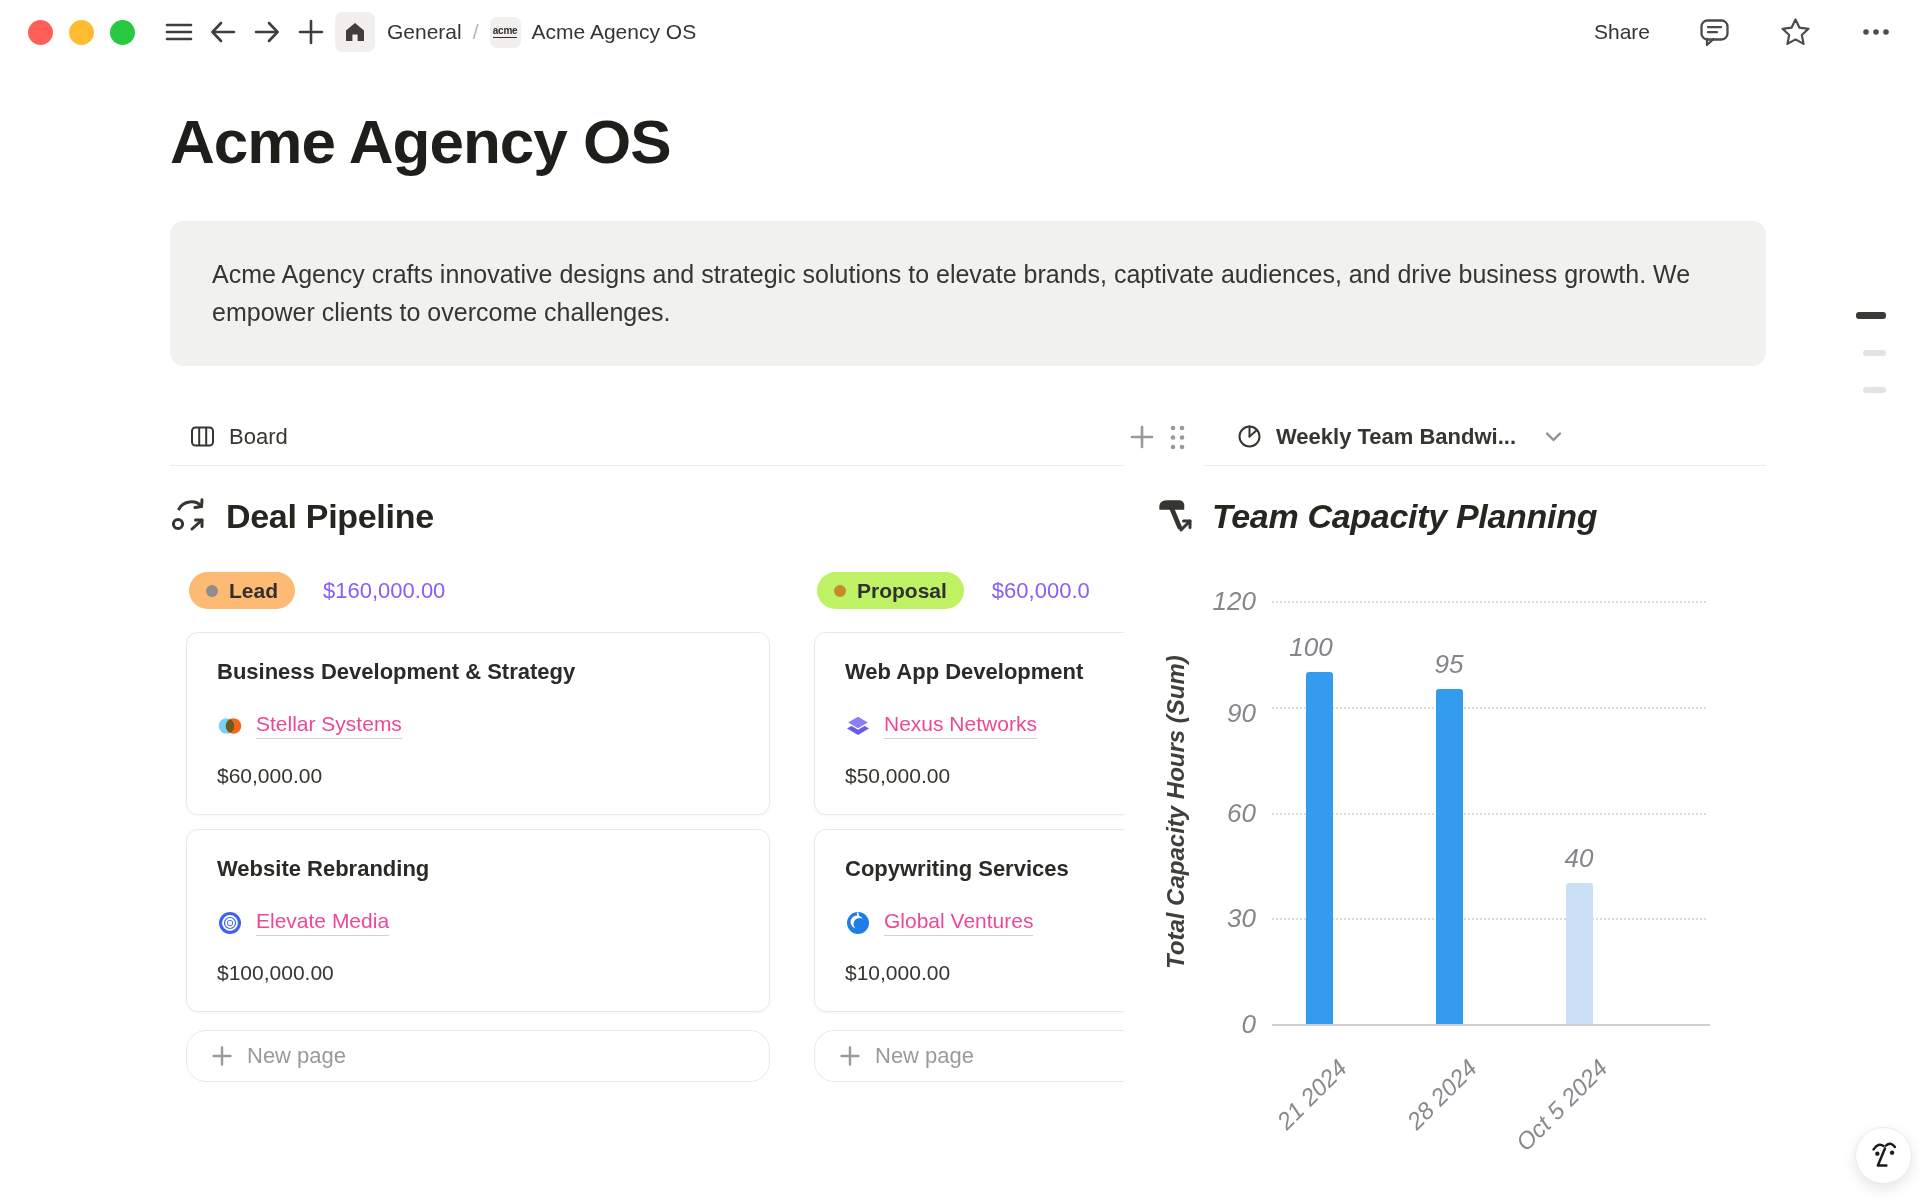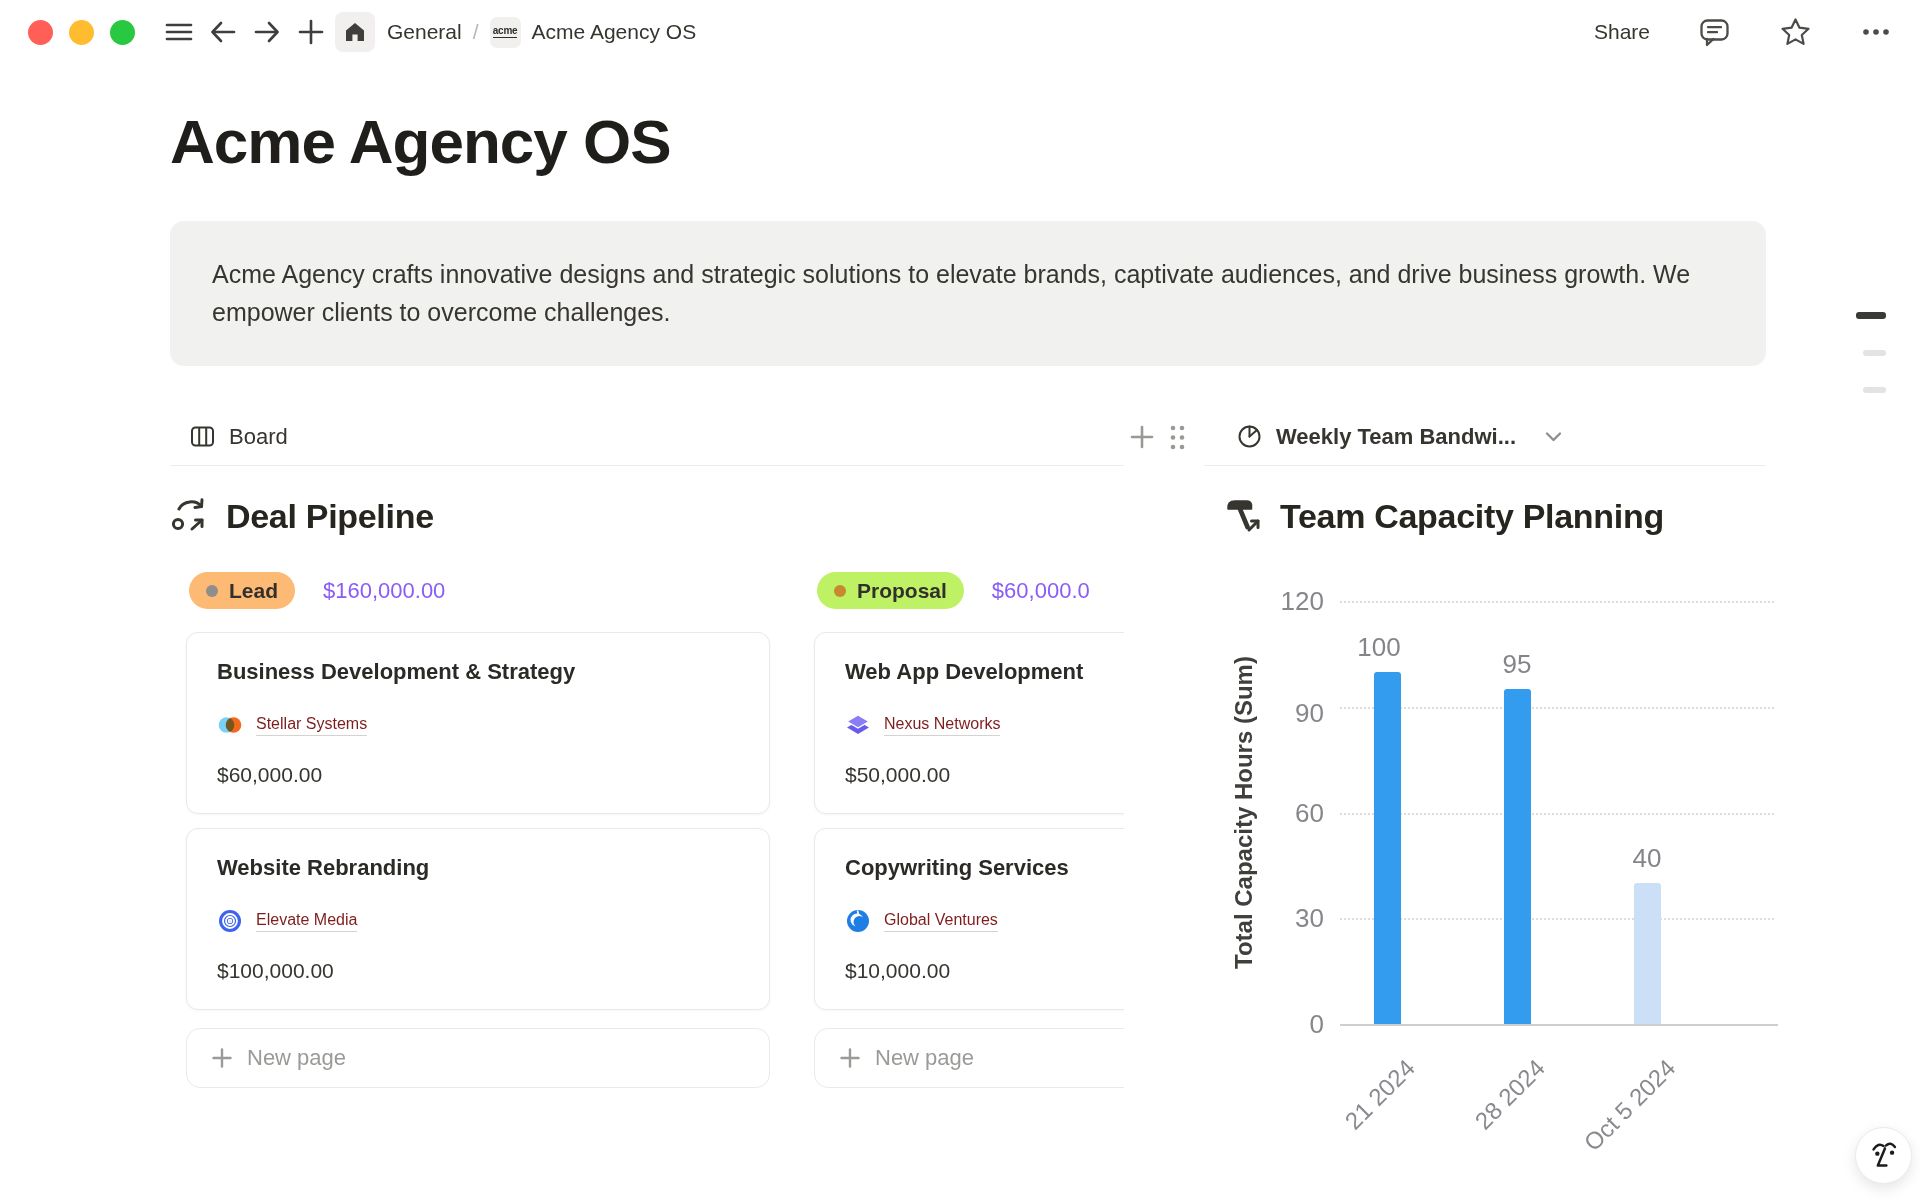--- a/index.html
+++ b/index.html
@@ -40,21 +40,21 @@
   .views-left { width:954px; flex:none; display:flex; align-items:center; gap:13px;
     padding-left:19px; border-bottom:1px solid #ECECEA; }
   .views-mid { width:80px; flex:none; display:flex; align-items:center; gap:10px; padding-left:4px; }
   .views-right { flex:1; display:flex; align-items:center; gap:13px; padding-left:32px;
     border-bottom:1px solid #ECECEA; }
   .view-label { font-size:22px; font-weight:500; color:#37352F; }
   .selector-label { font-size:22px; font-weight:700; color:#37352F; white-space:nowrap; }
 
   .content-row { display:flex; }
   .board-region { width:954px; flex:none; overflow:hidden; }
-  .chart-region { width:562px; flex:none; margin-left:100px; }
+  .chart-region { width:562px; flex:none; margin-left:32px;font-style:italic; }
 
   .section-heading { display:flex; align-items:center; gap:16px; margin-top:30px;
     font-size:34px; font-weight:700; color:#26251F; letter-spacing:-0.3px; }
 
   .columns { display:flex; gap:44px; padding-left:16px; margin-top:36px; }
   .col { width:584px; flex:none; }
   .col-head { display:flex; align-items:center; gap:28px; padding-left:3px; }
   .pill { display:inline-flex; align-items:center; gap:11px; height:37px; padding:0 17px;
     border-radius:19px; font-size:21px; font-weight:600; color:#32302C; }
   .pill.lead { background:#fdba74; }
@@ -62,25 +62,25 @@
   .pill-dot { width:12px; height:12px; border-radius:50%; }
   .pill.lead .pill-dot { background:#8F8E8A; }
   .pill.proposal .pill-dot { background:#C8892E; }
   .col-sum { font-size:22px; color:#8b5cf6; white-space:nowrap; }
   .cards { margin-top:23px; display:flex; flex-direction:column; gap:14px; }
   .card { background:#fff; border:1px solid #E9E9E7; border-radius:12px; padding:26px 30px;
     box-shadow:0 1px 3px rgba(15,15,15,0.04); }
   .card-title { font-size:22px; font-weight:600; color:#2B2A26; white-space:nowrap; }
   .client-row { display:flex; align-items:center; gap:13px; margin-top:27px; }
   .client-icon { width:26px; height:26px; flex:none; }
-  .client-link { font-size:16px; color:#7f1d1d; border-bottom:1.5px solid #D5D3CC;
+  .client-link { font-size:21px; color:#ec4899; border-bottom:1.5px solid #D5D3CC;
     padding-bottom:2px; white-space:nowrap; }
   .card-amount { margin-top:25px; font-size:21px; color:#37352F; }
-  .new-page { margin-top:18px; display:flex; align-items:center; gap:14px; height:60px;
-    border:1px solid #E9E9E7; border-radius:14px; padding:0 24px; color:#9B9A97;
+  .new-page { margin-top:18px; display:flex; align-items:center; gap:14px; height:52px;
+    border:1px solid #E9E9E7; border-radius:20px; padding:0 24px; color:#9B9A97;
     font-size:22px; background:#fff; }
 
   
   .chart-box { position:relative; margin-top:32px; height:560px; }
   .gridline { position:absolute; left:116px; width:434px; height:0;
     border-top:2px dotted #DCDCDA; }
   .axis-line { position:absolute; left:116px; width:438px; height:0;
     border-top:2px solid #CFCFCC; }
   .tick { position:absolute; left:0; width:100px; text-align:right; font-size:26px;
     color:#87868B; transform:translateY(-50%); }

